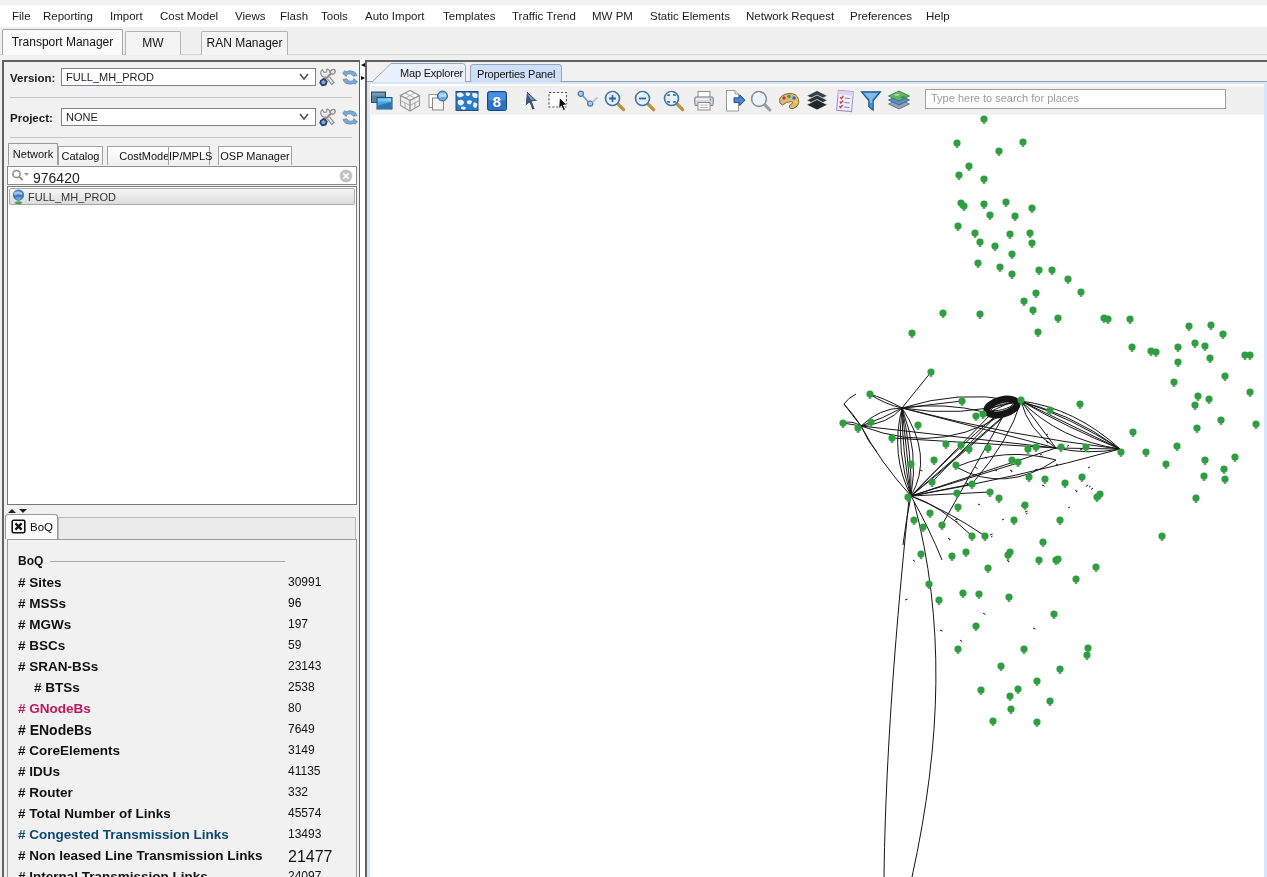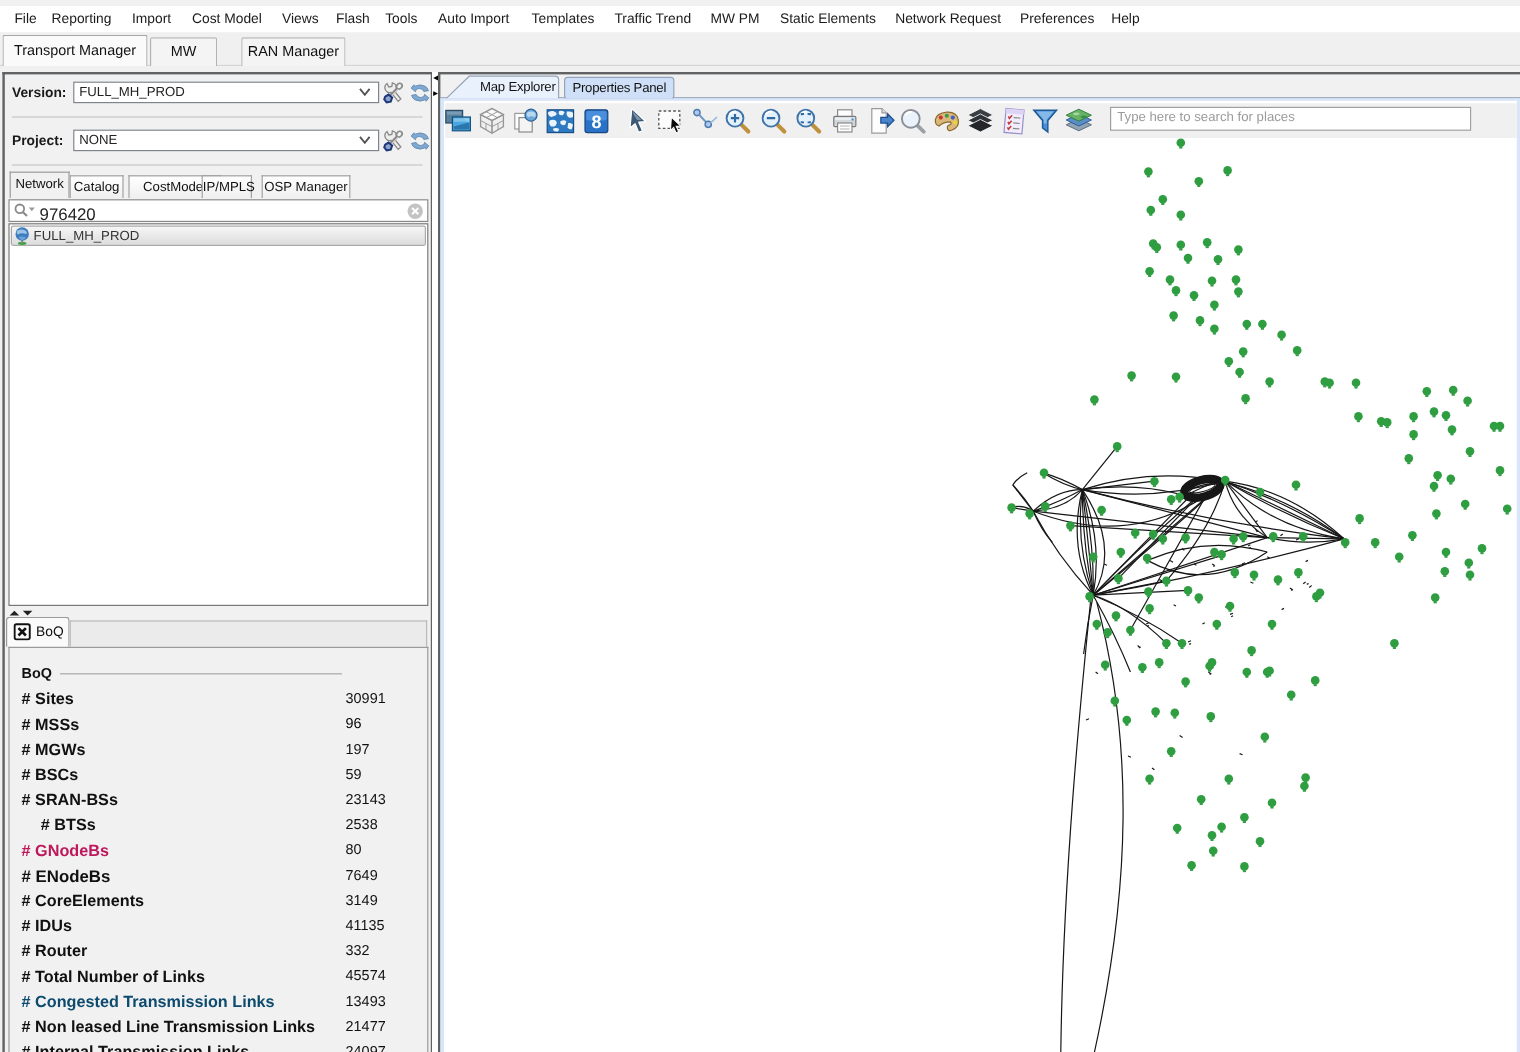--- a/index.html
+++ b/index.html
@@ -142,21 +142,21 @@
   <div class="abs" style="left:288px;top:743px;font-size:12px;color:#111;">3149</div>
   <div class="abs" style="left:18px;top:764px;font-size:13.5px;font-weight:bold;color:#111;"># IDUs</div>
   <div class="abs" style="left:288px;top:764px;font-size:12px;color:#111;">41135</div>
   <div class="abs" style="left:18px;top:785px;font-size:13.5px;font-weight:bold;color:#111;"># Router</div>
   <div class="abs" style="left:288px;top:785px;font-size:12px;color:#111;">332</div>
   <div class="abs" style="left:18px;top:806px;font-size:13.5px;font-weight:bold;color:#111;"># Total Number of Links</div>
   <div class="abs" style="left:288px;top:806px;font-size:12px;color:#111;">45574</div>
   <div class="abs" style="left:18px;top:827px;font-size:13.5px;font-weight:bold;color:#0c4a6e;"># Congested Transmission Links</div>
   <div class="abs" style="left:288px;top:827px;font-size:12px;color:#111;">13493</div>
   <div class="abs" style="left:18px;top:848px;font-size:13.5px;font-weight:bold;color:#111;"># Non leased Line Transmission Links</div>
-  <div class="abs" style="left:288px;top:848px;font-size:12px;color:#111;">21477</div>
+  <div class="abs" style="left:288px;top:848px;font-size:16px;color:#111;">21477</div>
   <div class="abs" style="left:18px;top:869px;font-size:13.5px;font-weight:bold;color:#111;"># Internal Transmission Links</div>
   <div class="abs" style="left:288px;top:869px;font-size:12px;color:#111;">24097</div>
 
   <div class="abs" style="left:360px;top:60px;width:5px;height:817px;background:#ffffff;"></div>
   <div class="abs" style="left:361px;top:63px;width:0;height:0;border-top:2.8px solid transparent;border-bottom:2.8px solid transparent;border-right:4.5px solid #000;"></div>
   <div class="abs" style="left:361px;top:76px;width:0;height:0;border-top:2.8px solid transparent;border-bottom:2.8px solid transparent;border-left:4.5px solid #000;"></div>
 
   <div class="abs" style="left:365px;top:60px;width:902px;height:817px;background:#f1f1f1;border-top:2px solid #606264;border-left:2px solid #606264;"></div>
 
   <div class="abs" style="left:367px;top:81px;width:900px;height:1px;background:#8fa0b5;"></div>

